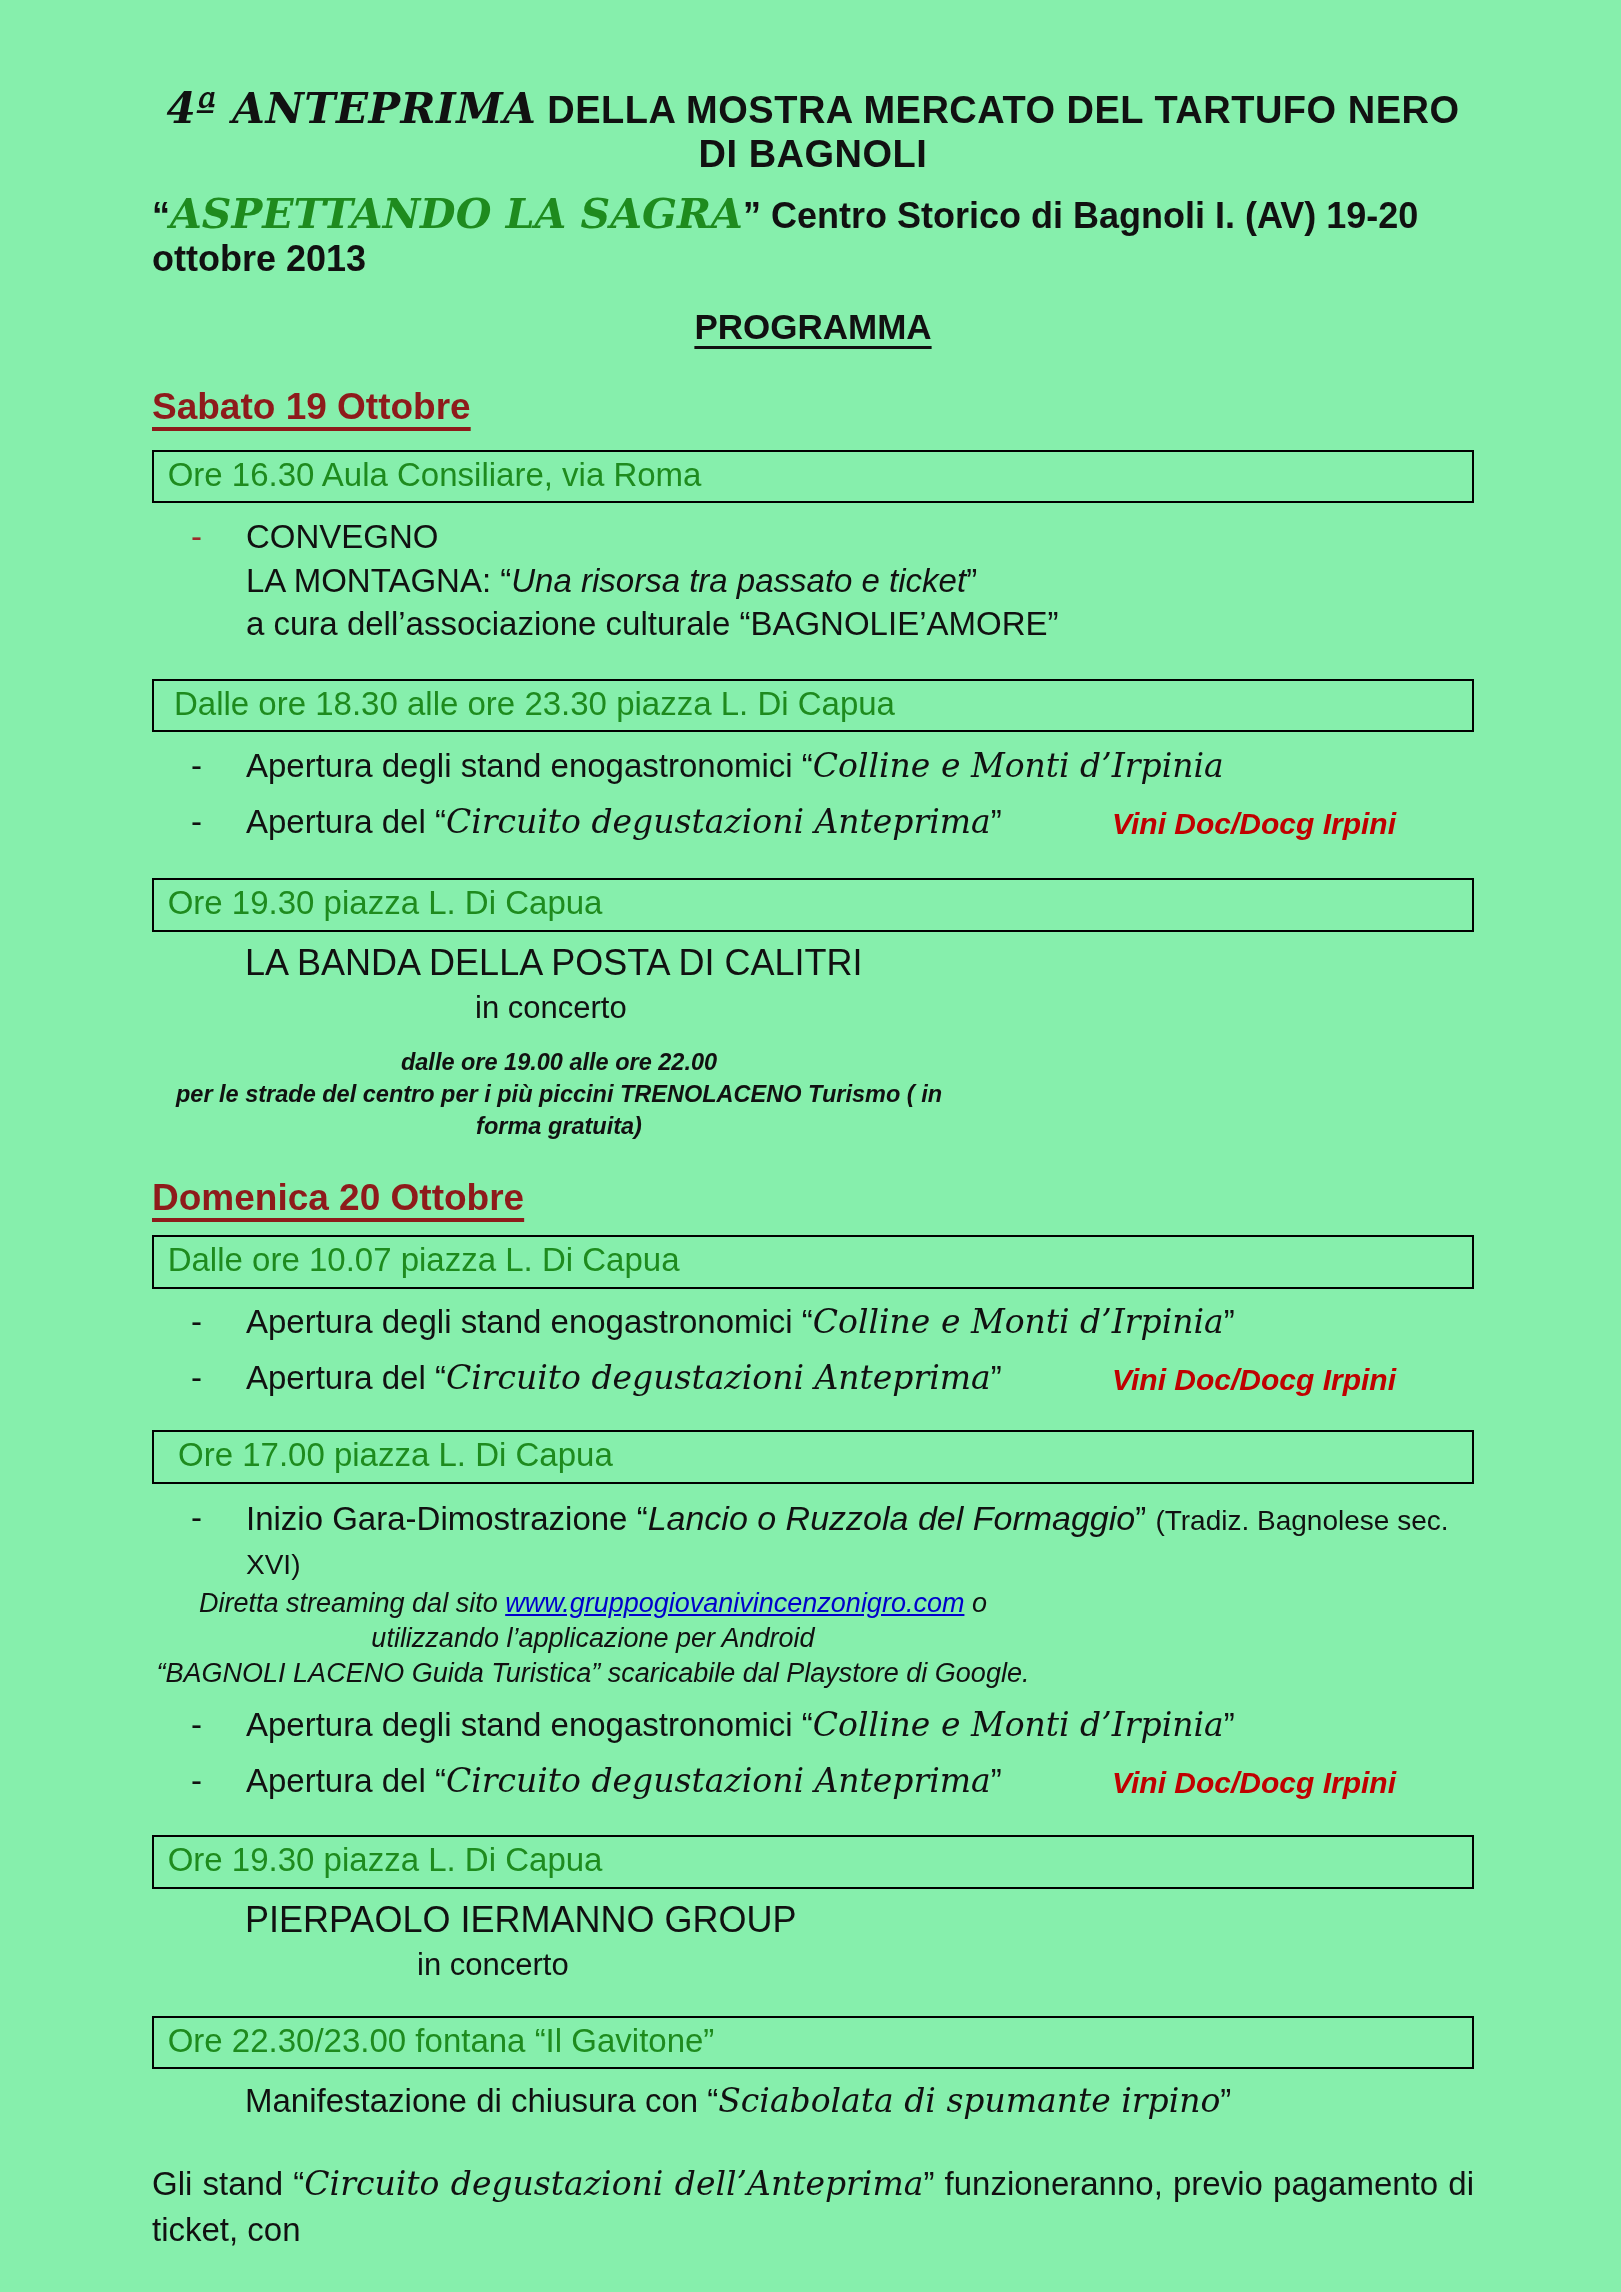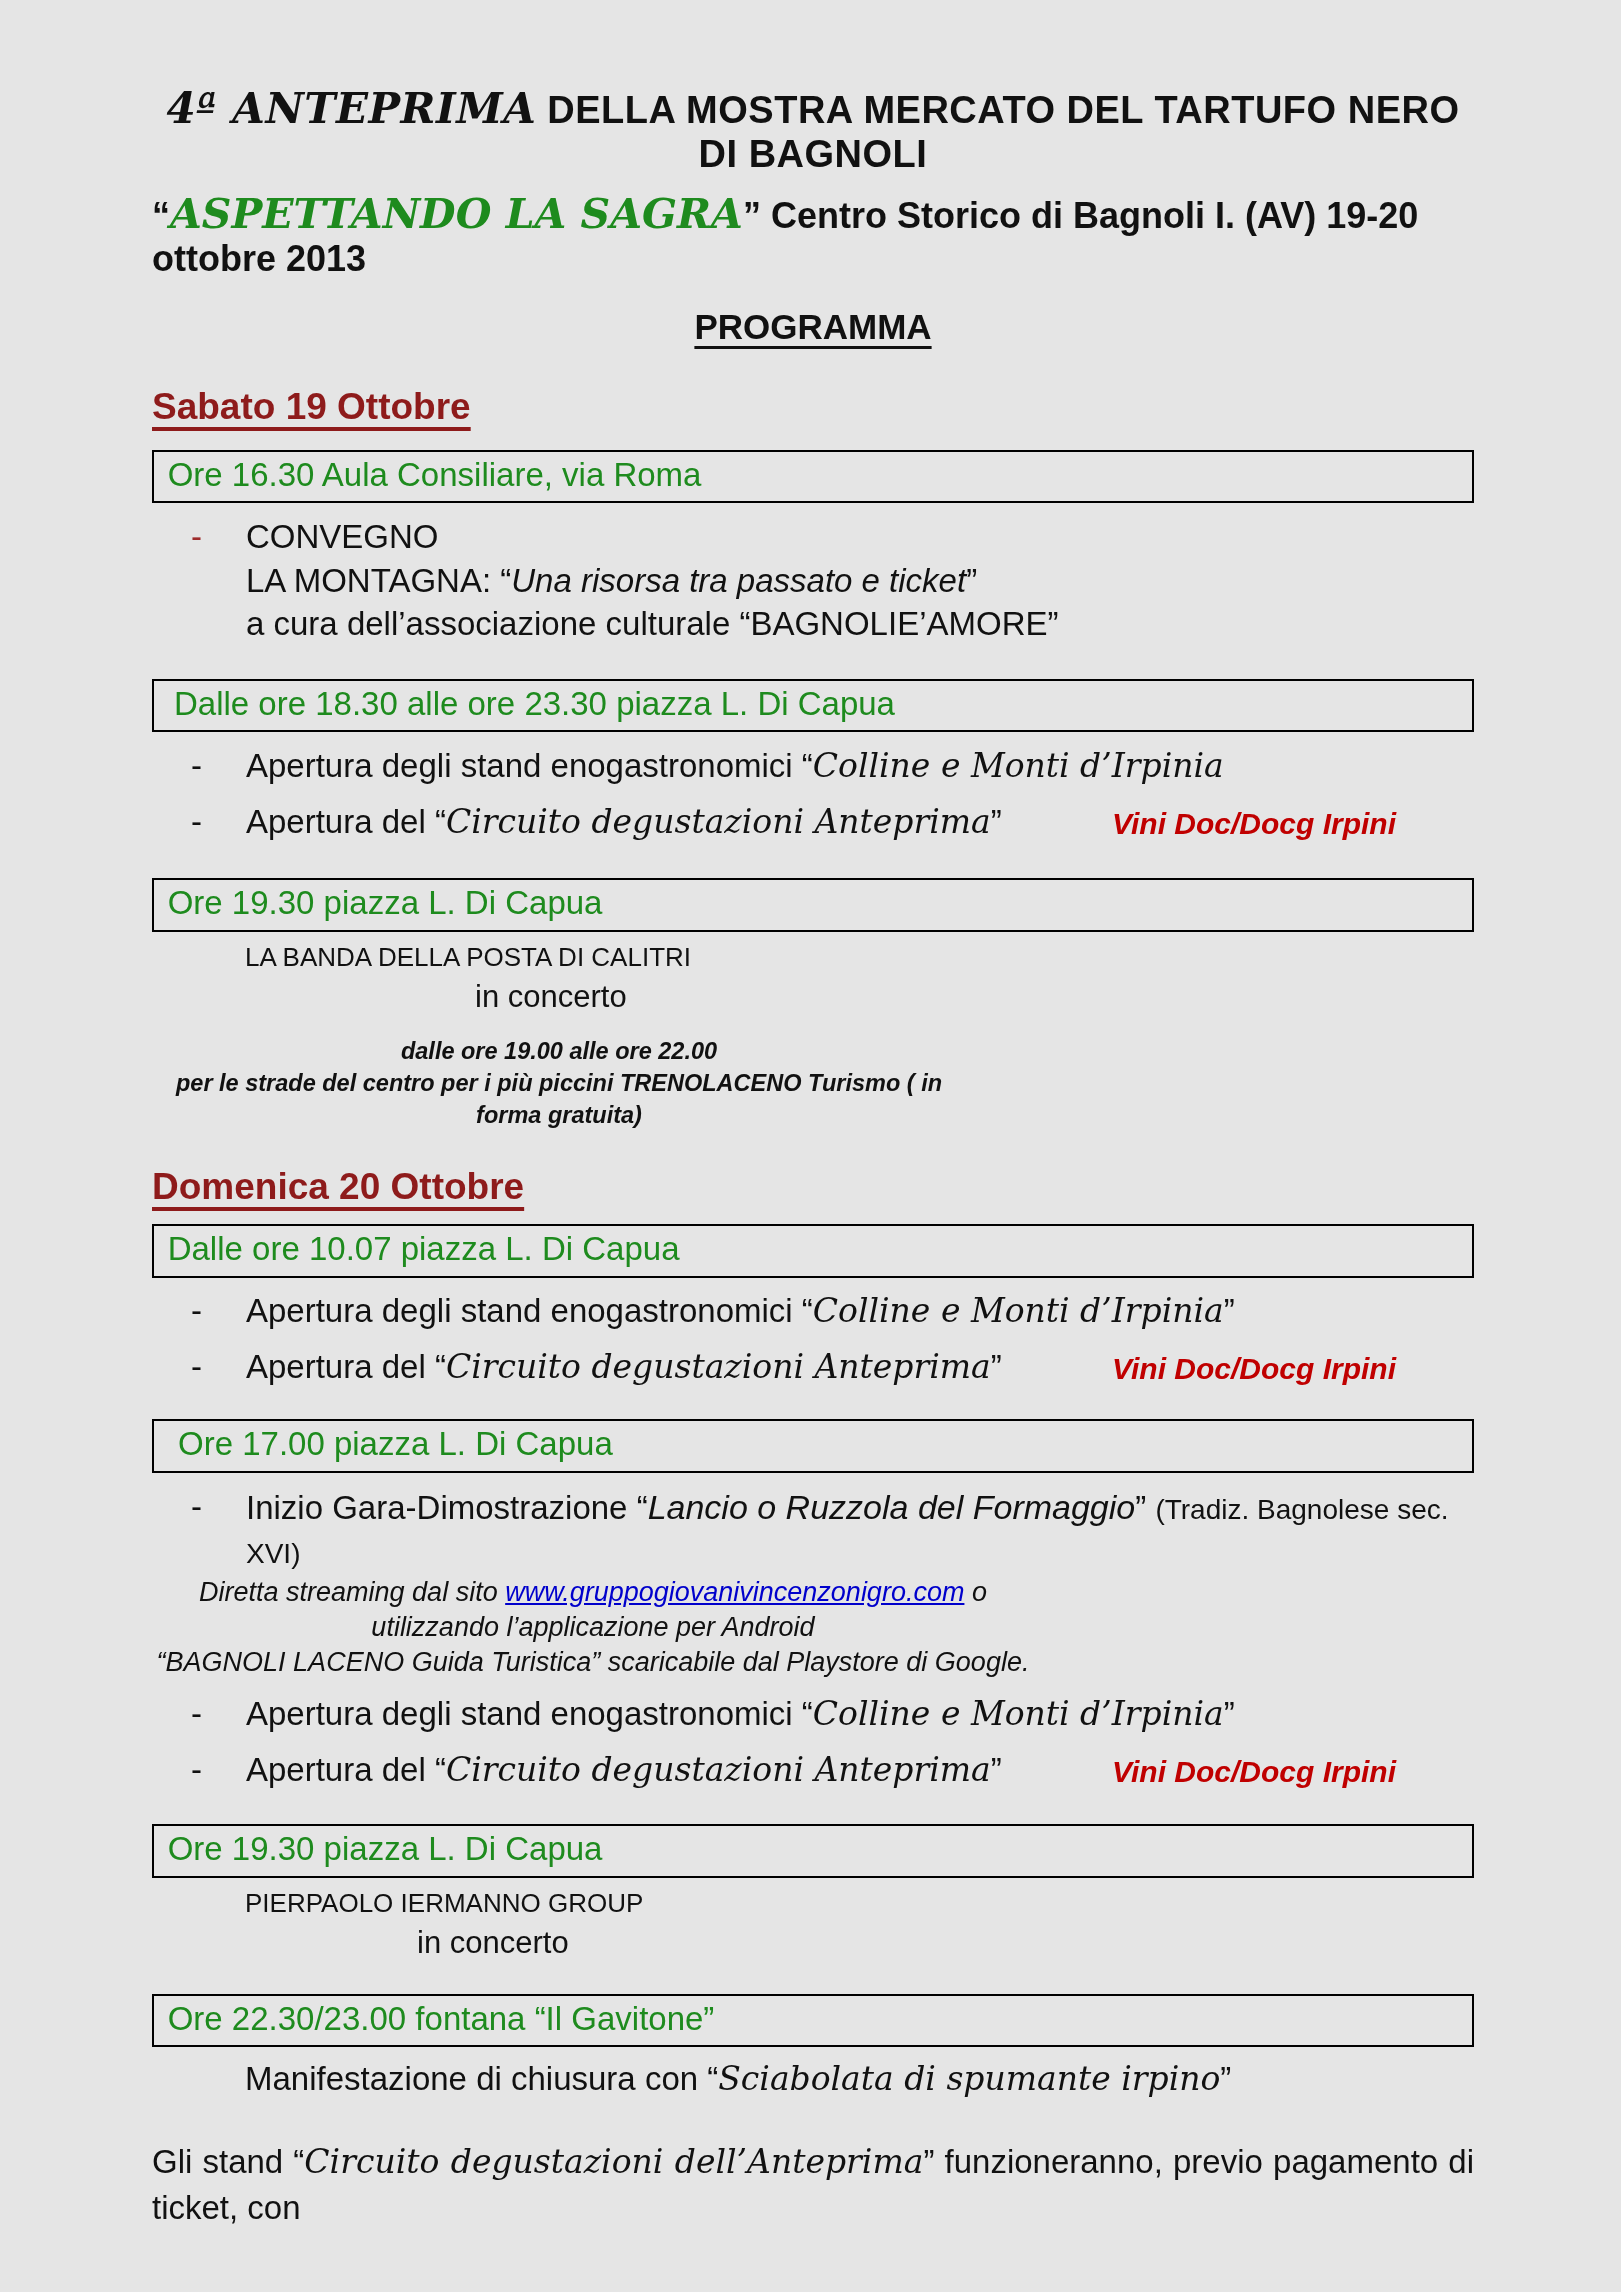--- a/index.html
+++ b/index.html
@@ -1,17 +1,17 @@
 <!DOCTYPE html>
 <html><head>
 <meta charset="utf-8">
 <style>
   html,body{margin:0;padding:0;background:#888;}
   .page{
-    width:1621px;height:2293px;background:#e5e5e5;margin:0 auto;position:relative;
+    width:1621px;height:2293px;background:#86efac;margin:0 auto;position:relative;
     box-sizing:border-box;padding:84px 147px 0 152px;
     font-family:"Liberation Sans",sans-serif;color:#111;overflow:hidden;
   }
   .script{font-family:"DejaVu Serif",serif;font-style:italic;}
   .center{text-align:center;}
   .title-l1{font-size:38px;font-weight:bold;letter-spacing:0.5px;}
   .title-l1 .script{font-size:42px;}
   .title-l2{font-size:36px;font-weight:bold;margin-top:13.7px;}
   .title-l2 .green-script{color:#1e8b1e;font-size:41px;}
   .programma{font-size:35px;font-weight:bold;margin-top:27.4px;
@@ -23,21 +23,21 @@
   .bullet{display:flex;margin:11.8px 0 0 39px;font-size:33px;line-height:1.32;}
   .bullet .dash{width:55px;flex:0 0 55px;}
   .dash-red{color:#9e2b2b;}
   .bullet .txt{flex:1;}
   .em-it{font-style:italic;}
   .gara-em{font-style:italic;font-size:34px;}
   .tradiz{font-size:28px;}
   .vini{color:#c00000;font-style:italic;font-weight:bold;font-size:30px;
     margin-left:auto;padding-right:78px;white-space:nowrap;align-self:flex-end;}
   .item-row{display:flex;align-items:baseline;}
-  .band-line{font-size:26px;margin:9.8px 0 0 93px;}
+  .band-line{font-size:36px;margin:9.8px 0 0 93px;}
   .concert-line{font-size:31px;margin-top:5.9px;}
   .concert-banda{margin-left:323px;}
   .concert-pier{margin-left:265px;}
   .small-notes{width:814px;text-align:center;margin-top:21.6px;
     font-size:23.5px;font-style:italic;font-weight:bold;line-height:1.35;}
   .stream-notes{width:882px;text-align:center;margin-top:2px;
     font-size:27px;font-style:italic;line-height:1.3;}
   .stream-notes a{color:#0000cc;text-decoration:underline;}
   .closing-line{font-size:33px;margin:11.8px 0 0 93px;}
   .footer-para{font-size:33px;line-height:1.38;text-align:justify;margin:13.7px 0 0 0;}

